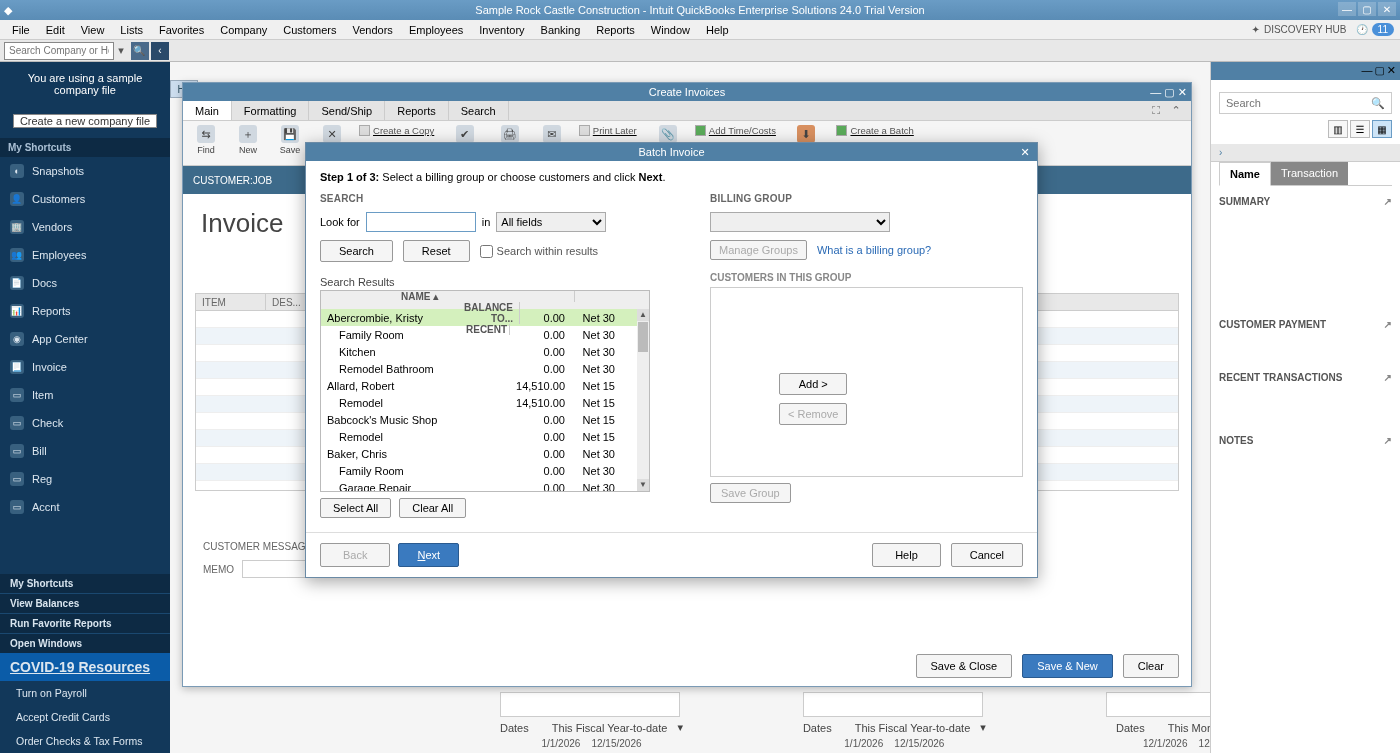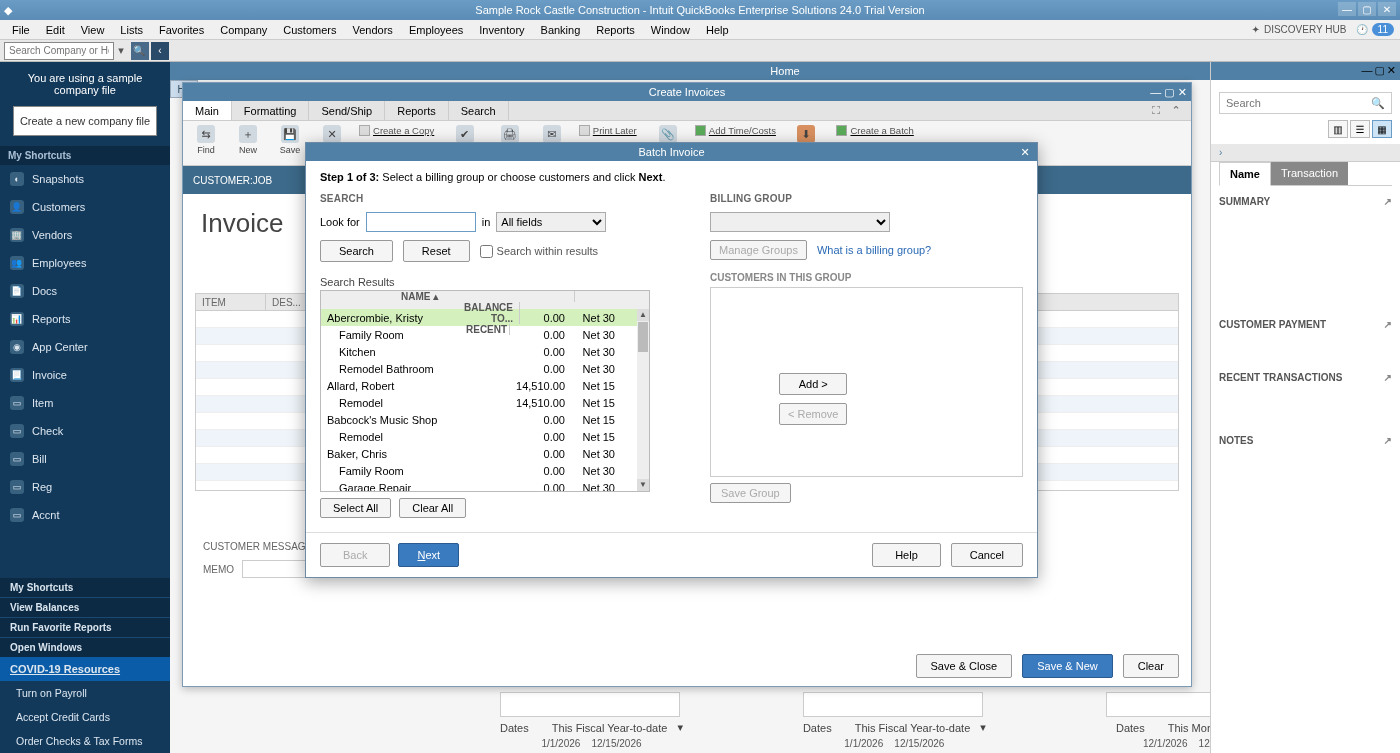--- a/index.html
+++ b/index.html
@@ -21,27 +21,27 @@
 
 .searchrow { height: 22px; background: #e8e8e8; border-bottom: 1px solid #bbb; display: flex; align-items: center; padding: 0 4px; }
 .searchco { width: 110px; height: 18px; border: 1px solid #888; font-size: 10px; padding: 0 4px; }
 .searchrow .go { width: 18px; height: 18px; background: #4a6a8a; color:#fff; display:inline-flex; align-items:center; justify-content:center; margin-left:3px; font-size:10px; cursor:pointer;}
 .searchrow .caret { width: 18px; height: 18px; background: #2a4a6a; color:#fff; display:inline-flex; align-items:center; justify-content:center; margin-left:2px; font-size:10px; cursor:pointer;}
 
 
 .main { display: flex; height: calc(753px - 62px); position: relative; }
 .sidebar { width: 170px; background: #12385a; color: #dce6ef; display: flex; flex-direction: column; font-size: 11px; }
 .sidebar .sample-notice { text-align: center; padding: 10px 8px 6px; font-size: 11px; color:#fff; }
-.sidebar .create-company { background: #fff; color: #333; border: 1px solid #888; padding: 8px 6px; margin: 4px auto 10px; font-size: 11px; cursor: pointer; }
+.sidebar .create-company { background: #fff; color: #333; border: 1px solid #888; padding: 0 6px; margin: 12px auto 10px; font-size: 11px; cursor: pointer; }
 .sidebar .section-head { background: #0d2a44; padding: 4px 8px; font-weight: bold; font-size: 10px; color:#aac0d5; }
 .sidebar .navitem { padding: 7px 10px; display: flex; align-items: center; gap: 8px; cursor: pointer; }
 .sidebar .navitem .ico { width: 14px; height: 14px; background: #38607f; border-radius: 3px; display:inline-flex; align-items:center; justify-content:center; font-size:9px; }
 .sidebar .bottom-links { margin-top: auto; }
 .sidebar .footitem { padding: 6px 10px; font-size: 10.5px; display:flex; align-items:center; gap:6px; cursor:pointer; }
-.sidebar .covid { background: #0b5ca8; padding: 6px 10px; font-weight: bold; text-decoration: underline; font-size: 11px; }
+.sidebar .covid { background: #0b5ca8; padding: 6px 10px; font-weight: bold; text-decoration: underline; font-size: 14px; }
 .sidebar .thinsec { background: #0d2a44; font-size:10px; padding:4px 10px; font-weight:bold; color:#d8e4ee; border-top:1px solid #1a4870; }
 .sidebar .thinsec.first { border-top:none; }
 
 
 .workspace { flex: 1; background: #f5f5f5; position: relative; }
 
 
 .subwin-home { height: 18px; background: #5080a5; color:#fff; display:flex; align-items:center; justify-content:center; font-size:11px; position:relative; }
 .subwin-home .winctrls2 { position:absolute; right:4px; display:flex; gap:2px; }
 .subwin-home .winctrls2 span { width:16px; height:14px; background: rgba(0,0,0,0.15); display:inline-flex; align-items:center; justify-content:center; font-size:9px; cursor:pointer; color:#fff;}
@@ -263,28 +263,20 @@
         </div>
       <div class="footitem">
           <span class="ico" style="background:#4a7aba;"></span>
           <span>Order Checks &amp; Tax Forms</span>
         </div>
     </div>
   </div>
 
   <div class="workspace">
 
-    <div class="subwin-home">
-      <span>Home</span>
-      <div class="winctrls2">
-        <span>—</span>
-        <span>▢</span>
-        <span>✕</span>
-      </div>
-    </div>
     <div class="home-tab">Ho</div>
 
     <div class="date-widgets">
       <div class="dw">
         <div class="box"></div>
         <div class="lbls"><span>Dates</span> &nbsp; <span>This Fiscal Year-to-date</span> ▾</div>
         <div class="sub"><span>1/1/2026</span> &nbsp;&nbsp; <span>12/15/2026</span></div>
       </div>
       <div class="dw">
         <div class="box"></div>

